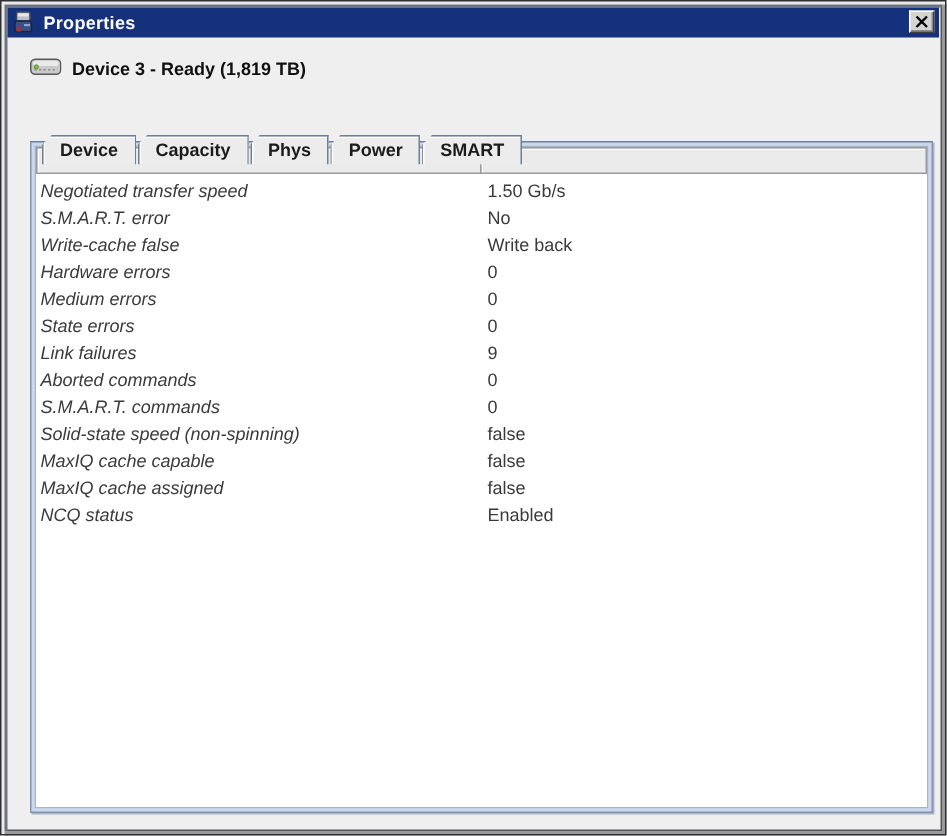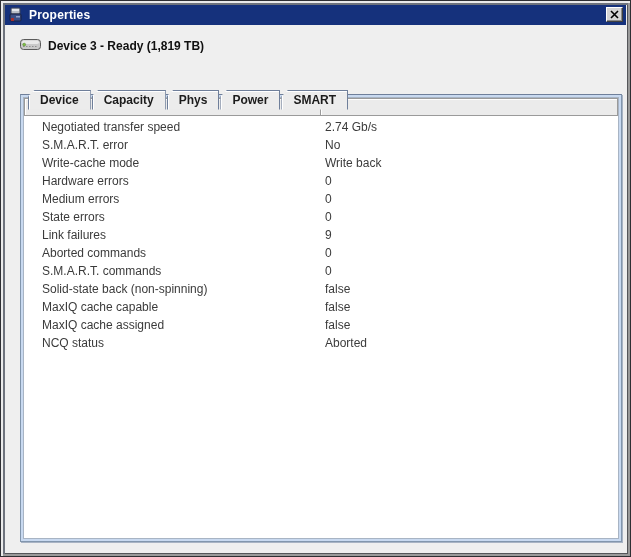--- a/index.html
+++ b/index.html
@@ -76,21 +76,21 @@
   .th{
     height:18px;background:#ebebeb;
     border:1px solid #9a9a9a;
     box-shadow:inset 1px 1px 0 #ffffff;
   }
   .th.c0{width:297px;}
   .th.c1{flex:1;margin-left:-1px;}
   .tbody{padding-top:2px;}
   .trow{display:flex;height:18px;align-items:center;}
   .td{font-size:12px;color:#3b3b3b;white-space:nowrap;overflow:hidden;}
-  .td.c0{width:297px;padding-left:18px;}
+  .td.c0{width:297px;padding-left:3px;font-style:italic;}
   .td.c1{flex:1;padding-left:4px;}
 </style>
 </head>
 <body>
 
 <div id="window">
 
   <div class="titlebar">
     <span class="app-icon">
       <svg width="16" height="16" viewBox="0 0 16 16">
@@ -131,28 +131,28 @@
 
   <div class="content-pane">
     <div class="table-area">
       <div class="thead" id="thead">
           <div class="th c0"></div>
           <div class="th c1"></div>
         </div>
       <div class="tbody" id="tbody">
           <div class="trow">
             <div class="td c0">Negotiated transfer speed</div>
-            <div class="td c1">2.74 Gb/s</div>
+            <div class="td c1">1.50 Gb/s</div>
           </div>
           <div class="trow">
             <div class="td c0">S.M.A.R.T. error</div>
             <div class="td c1">No</div>
           </div>
           <div class="trow">
-            <div class="td c0">Write-cache mode</div>
+            <div class="td c0">Write-cache false</div>
             <div class="td c1">Write back</div>
           </div>
           <div class="trow">
             <div class="td c0">Hardware errors</div>
             <div class="td c1">0</div>
           </div>
           <div class="trow">
             <div class="td c0">Medium errors</div>
             <div class="td c1">0</div>
           </div>
@@ -166,32 +166,32 @@
           </div>
           <div class="trow">
             <div class="td c0">Aborted commands</div>
             <div class="td c1">0</div>
           </div>
           <div class="trow">
             <div class="td c0">S.M.A.R.T. commands</div>
             <div class="td c1">0</div>
           </div>
           <div class="trow">
-            <div class="td c0">Solid-state back (non-spinning)</div>
+            <div class="td c0">Solid-state speed (non-spinning)</div>
             <div class="td c1">false</div>
           </div>
           <div class="trow">
             <div class="td c0">MaxIQ cache capable</div>
             <div class="td c1">false</div>
           </div>
           <div class="trow">
             <div class="td c0">MaxIQ cache assigned</div>
             <div class="td c1">false</div>
           </div>
           <div class="trow">
             <div class="td c0">NCQ status</div>
-            <div class="td c1">Aborted</div>
+            <div class="td c1">Enabled</div>
           </div>
         </div>
     </div>
   </div>
 
 </div>
 
 </body></html>

